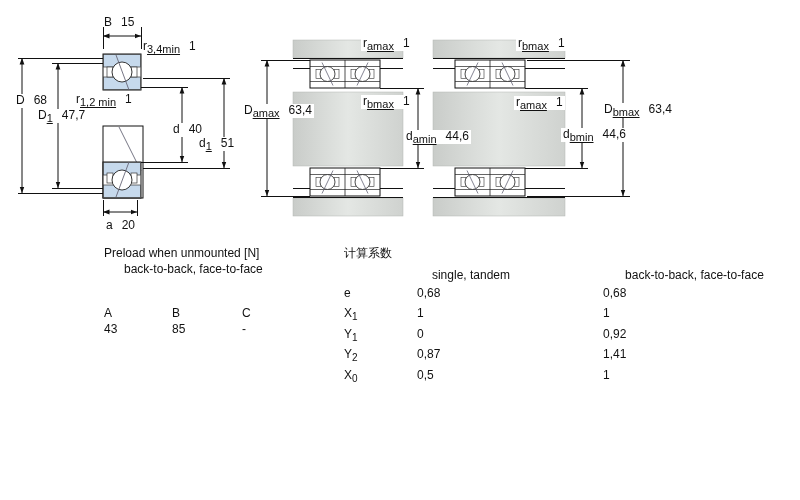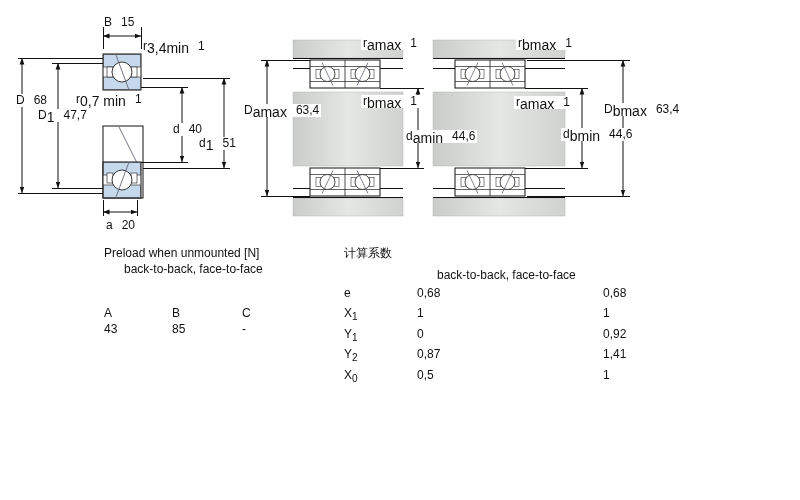--- a/index.html
+++ b/index.html
@@ -1,20 +1,20 @@
 <!DOCTYPE html>
 <html><head>
 <meta charset="utf-8">
 <style>
   html,body{margin:0;padding:0;background:#fff;}
   #page{position:relative;width:780px;height:500px;background:#fff;overflow:hidden;
         font-family:"Liberation Sans",sans-serif;color:#111;}
   svg{position:absolute;}
   .dim{position:absolute;font-size:12px;line-height:13px;white-space:nowrap;color:#111;}
-  .dim sub{font-size:14px;line-height:9px;}
+  .dim sub{font-size:11px;line-height:9px;text-decoration:underline;}
   .dim .v{margin-left:9px;}
   .wbg{background:#fff;padding:0 2px;}
   .tbl{position:absolute;font-size:12px;line-height:16px;}
   .tbl .title{font-weight:normal;white-space:nowrap;}
   .row{display:flex;}
   .c0{width:73px;} .c1{width:186px;} .c2{width:160px;}
   .pa{width:68px;} .pb{width:70px;} .pc{width:60px;}
   .hdr{white-space:nowrap;padding-left:20px;}
   .sp16{height:16px;} .sp12{height:12px;}
   sub{vertical-align:sub;}
@@ -205,21 +205,21 @@
       <line x1="527" y1="196" x2="630" y2="196"></line>
     </g>
     <line x1="582" y1="88" x2="582" y2="168" stroke="#111" stroke-width="1" marker-start="url(#mS2)" marker-end="url(#mE2)"></line>
     <line x1="623" y1="60" x2="623" y2="196" stroke="#111" stroke-width="1" marker-start="url(#mS2)" marker-end="url(#mE2)"></line>
   </svg>
 
   <span class="dim" style="left:104px;top:16px"><span>B</span><sub></sub><span class="v">15</span></span>
   <span class="dim" style="left:143px;top:40px"><span>r</span><sub>3,4min</sub><span class="v">1</span></span>
   <span class="dim wbg" style="left:14px;top:94px"><span>D</span><sub></sub><span class="v">68</span></span>
   <span class="dim wbg" style="left:36px;top:109px"><span>D</span><sub>1</sub><span class="v">47,7</span></span>
-  <span class="dim" style="left:76px;top:93px"><span>r</span><sub>0,7 min</sub><span class="v">1</span></span>
+  <span class="dim" style="left:76px;top:93px"><span>r</span><sub>1,2 min</sub><span class="v">1</span></span>
   <span class="dim wbg" style="left:171px;top:123px"><span>d</span><sub></sub><span class="v">40</span></span>
   <span class="dim wbg" style="left:197px;top:137px"><span>d</span><sub>1</sub><span class="v">51</span></span>
   <span class="dim" style="left:106px;top:219px"><span>a</span><sub></sub><span class="v">20</span></span>
 
   <span class="dim wbg" style="left:361px;top:37px"><span>r</span><sub>amax</sub><span class="v">1</span></span>
   <span class="dim wbg" style="left:361px;top:95px"><span>r</span><sub>bmax</sub><span class="v">1</span></span>
   <span class="dim wbg" style="left:242px;top:104px"><span>D</span><sub>amax</sub><span class="v">63,4</span></span>
   <span class="dim wbg" style="left:404px;top:130px"><span>d</span><sub>amin</sub><span class="v">44,6</span></span>
 
   <span class="dim wbg" style="left:516px;top:37px"><span>r</span><sub>bmax</sub><span class="v">1</span></span>
@@ -242,20 +242,21 @@
       <span class="pb">85</span>
       <span class="pc">-</span>
     </div>
   </div>
 
   <div class="tbl" style="left:344px;top:245px;width:430px">
     <div class="title">计算系数</div>
     <div style="height:6px"></div>
     <div class="row">
       <span class="c0"></span>
+      <span class="c1 hdr">single, tandem</span>
       <span class="c2 hdr">back-to-back, face-to-face</span>
     </div>
     <div style="height:2px"></div>
     <div class="row">
       <span class="c0"><span>e</span><sub></sub></span>
       <span class="c1">0,68</span>
       <span class="c2">0,68</span>
     </div>
     <div class="row">
       <span class="c0"><span>X</span><sub>1</sub></span>

